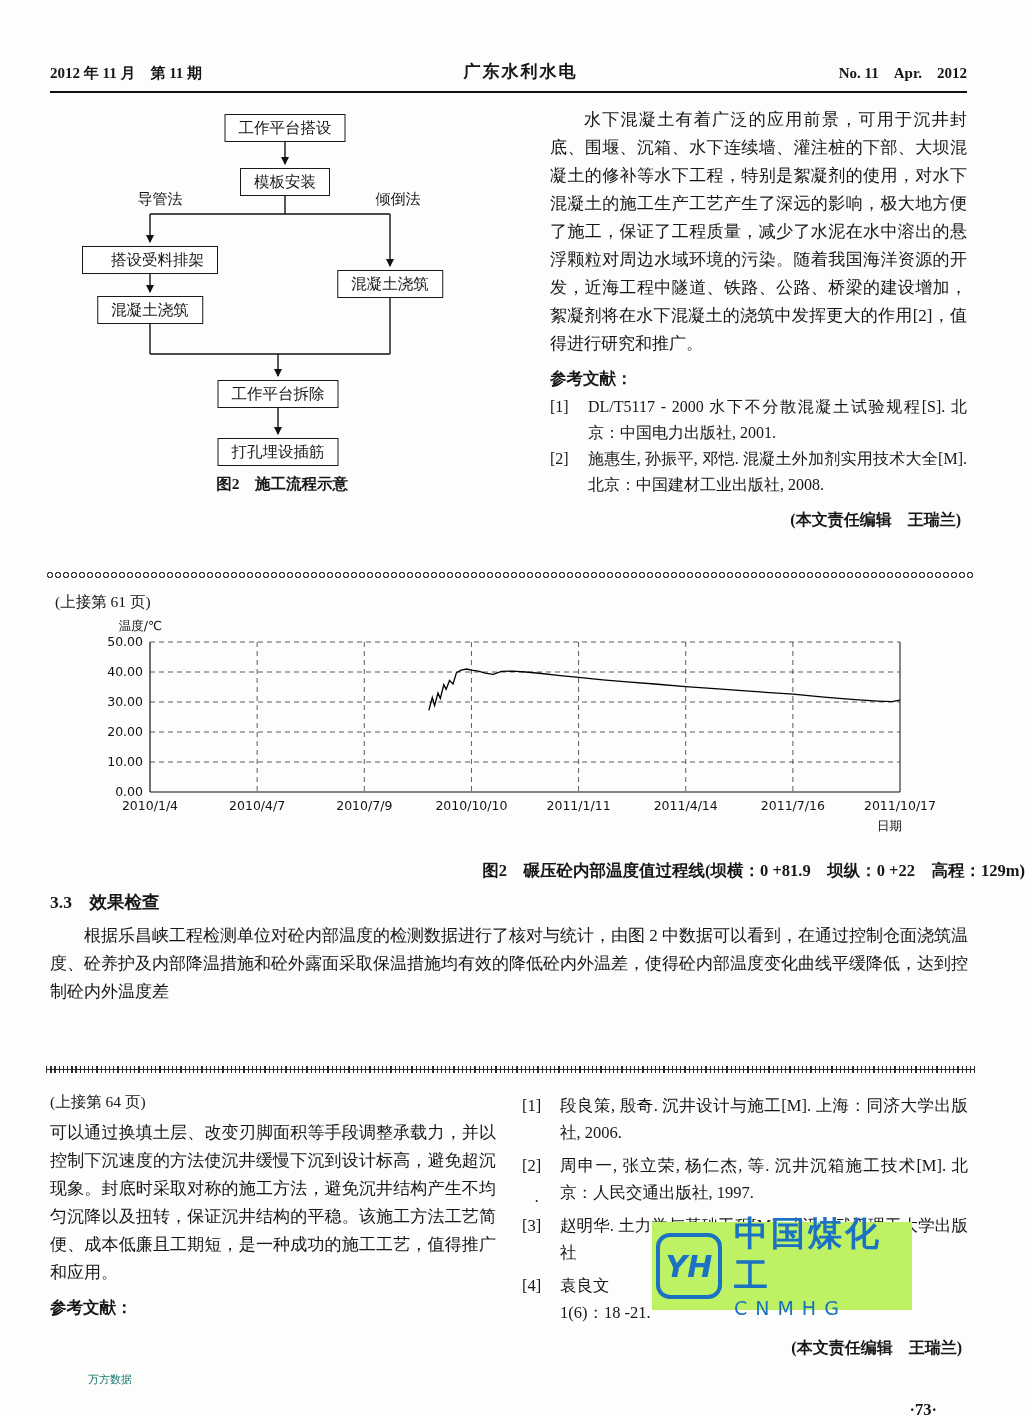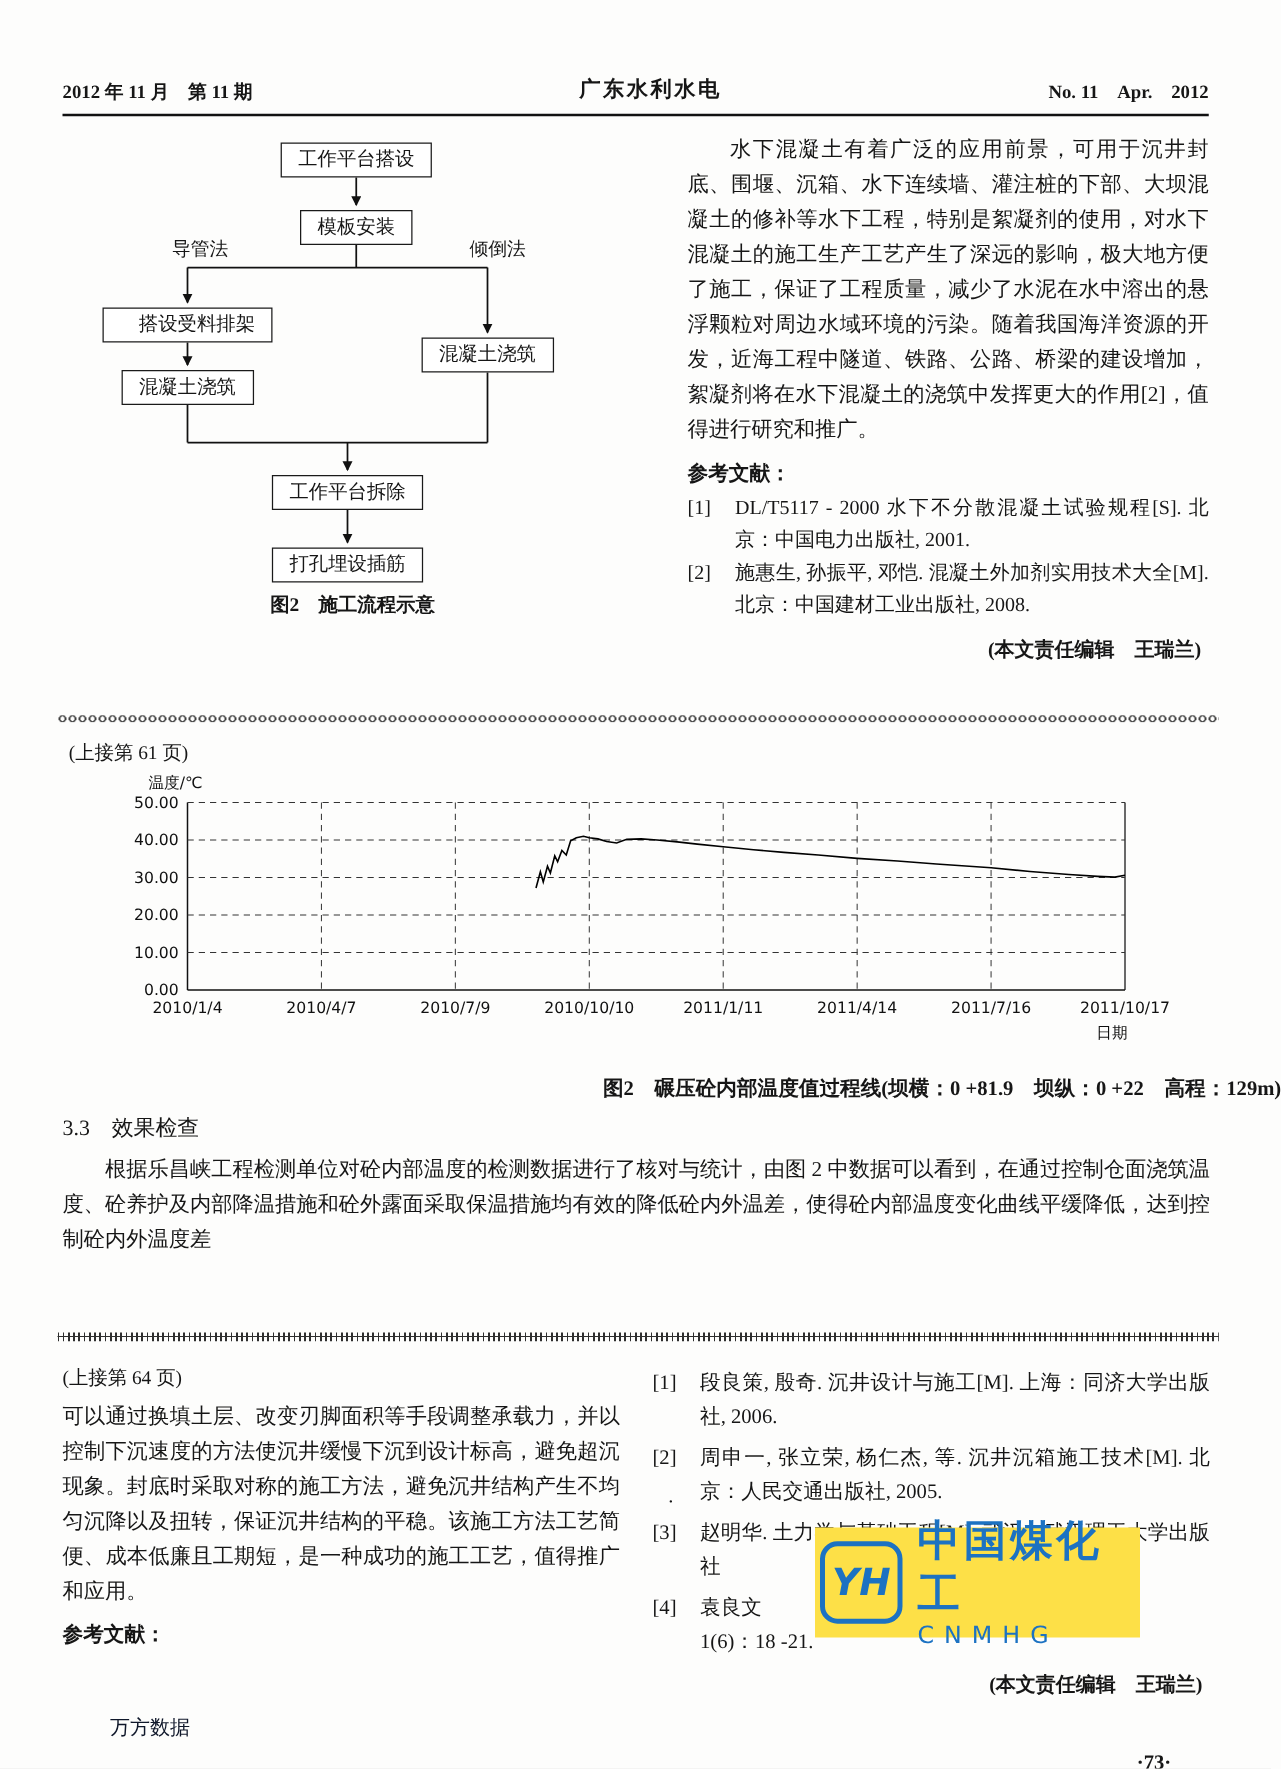--- a/index.html
+++ b/index.html
@@ -47,42 +47,42 @@
 
   
   .chart-wrap{position:absolute;top:614px;left:80px;width:860px;height:222px;}
   .chart-wrap svg{font-family:"DejaVu Sans","Liberation Sans",sans-serif;}
   .chart-caption{position:absolute;top:860px;left:0;width:100%;text-align:right;
                  font-weight:bold;font-size:16.5px;}
 
   
   .sec-mid{position:absolute;top:890px;left:50px;right:57px;display:flex;gap:26px;}
   .sec-mid .col{flex:1;}
-  .mid-heading{font-weight:normal;font-size:17.5px;margin:0 0 8px 0;}
+  .mid-heading{font-weight:bold;font-size:17.5px;margin:0 0 8px 0;}
   .h4{margin:16px 0 8px 0;}
 
   
   .sec-bottom{position:absolute;top:1092px;left:50px;right:57px;display:flex;gap:26px;}
   .sec-bottom .col{flex:1;position:relative;}
   .ref-sm{font-size:16.5px;line-height:27px;margin-bottom:6px;}
   .gap{display:inline-block;width:148px;}
   .stray-dot{position:absolute;left:12px;top:101px;font-size:16px;}
 
   
-  .watermark{position:absolute;left:130px;top:130px;width:252px;height:84px;background:#fde047;
+  .watermark{position:absolute;left:130px;top:130px;width:252px;height:84px;background:#bef264;
              display:flex;align-items:center;gap:12px;padding:2px 4px;}
   .wm-logo{width:58px;height:58px;border:4px solid #1c72c2;border-radius:14px;flex:none;
            display:flex;align-items:center;justify-content:center;
            font-family:"DejaVu Sans",sans-serif;font-weight:bold;font-size:30px;font-style:italic;}
   .wm-text{display:flex;flex-direction:column;line-height:1.25;}
   .wm-l1{font-size:34px;font-weight:bold;letter-spacing:3px;font-family:"DejaVu Sans",sans-serif;}
   .wm-l2{font-size:19px;letter-spacing:8px;font-family:"DejaVu Sans",sans-serif;}
 
   
-  .wanfang{position:absolute;left:88px;top:1372px;font-size:16px;color:#0f172a;}
+  .wanfang{position:absolute;left:88px;top:1372px;font-size:11px;color:#0f766e;}
   .pageno{position:absolute;right:88px;top:1400px;font-size:16.5px;font-weight:bold;}
 </style>
 </head>
 <body>
 
 <div class="page">
 
   <div class="jheader">
     <span>2012 年 11 月　第 11 期</span>
     <span class="center">广东水利水电</span>
@@ -196,21 +196,21 @@
 
     <div class="col">
       <span class="stray-dot">·</span>
 
       <div class="ref ref-sm">
         <span class="ref-m">[1]</span>
         <span class="ref-t">段良策, 殷奇. 沉井设计与施工[M]. 上海：同济大学出版社, 2006.</span>
       </div>
       <div class="ref ref-sm">
         <span class="ref-m">[2]</span>
-        <span class="ref-t">周申一, 张立荣, 杨仁杰, 等. 沉井沉箱施工技术[M]. 北京：人民交通出版社, 2005.</span>
+        <span class="ref-t">周申一, 张立荣, 杨仁杰, 等. 沉井沉箱施工技术[M]. 北京：人民交通出版社, 1997.</span>
       </div>
       <div class="ref ref-sm">
         <span class="ref-m">[3]</span>
         <span class="ref-t">赵明华. 土力学与基础工程[M]. 武汉：武汉理工大学出版社</span>
       </div>
       <div class="ref ref-sm">
         <span class="ref-m">[4]</span>
         <span class="ref-t">
           <span>袁良文</span><span class="gap"></span><span>. 江苏水利, 2010,</span><br>
           <span>1(6)：18 -21.</span>

